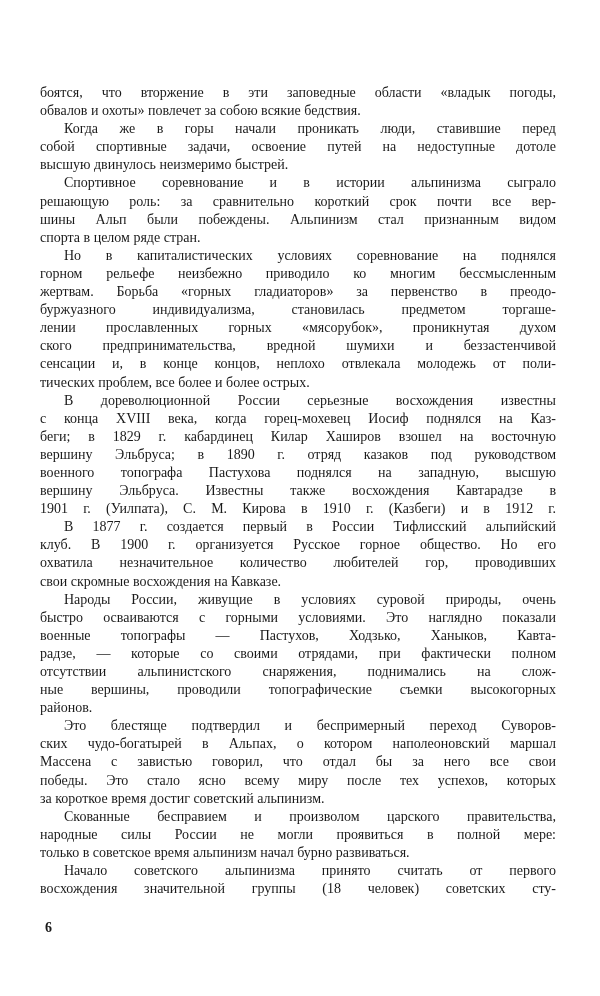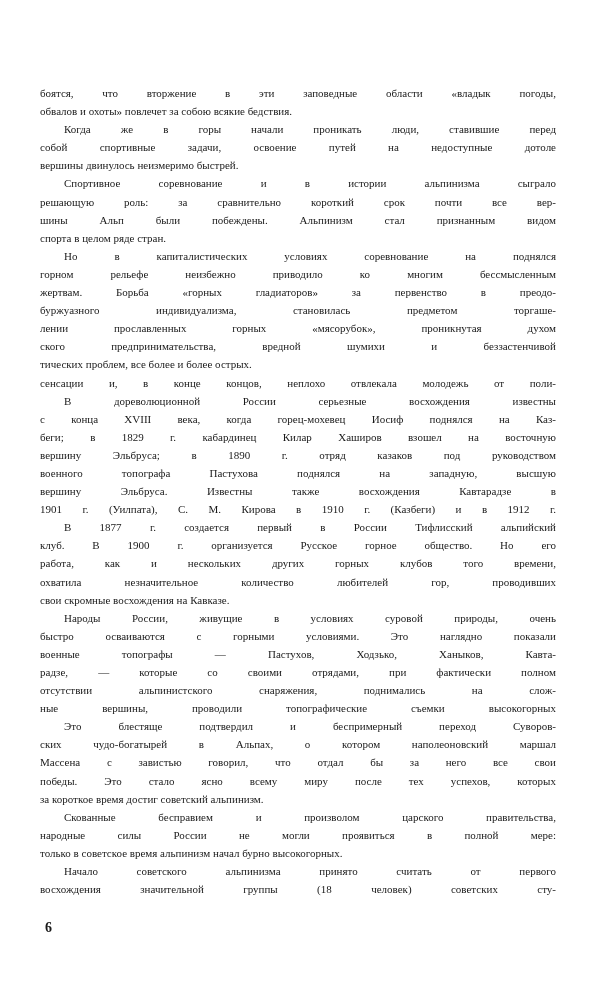--- a/index.html
+++ b/index.html
@@ -12,21 +12,21 @@
       height: 996px;
       position: relative;
       overflow: hidden;
     }
     .page {
       position: absolute;
       left: 40px;
       top: 84px;
       width: 516px;
       font-family: "Liberation Serif", "DejaVu Serif", serif;
-      font-size: 11px;
+      font-size: 14px;
       line-height: 18.1px;
       color: #1a1a1a;
     }
     .para {
       margin: 0;
     }
     .line {
       display: block;
       height: 18.1px;
       white-space: nowrap;
@@ -54,73 +54,73 @@
 <body>
 
 <div class="page" id="page-body">
     <div class="para">
       <span class="line">боятся, что вторжение в эти заповедные области «владык погоды,</span>
       <span class="line last">обвалов и охоты» повлечет за собою всякие бедствия.</span>
     </div>
     <div class="para">
       <span class="line indent">Когда же в горы начали проникать люди, ставившие перед</span>
       <span class="line">собой спортивные задачи, освоение путей на недоступные дотоле</span>
-      <span class="line last">вершины двинулось неизмеримо быстрей.</span>
+      <span class="line last">высшую двинулось неизмеримо быстрей.</span>
     </div>
     <div class="para">
       <span class="line indent">Спортивное соревнование и в истории альпинизма сыграло</span>
       <span class="line">решающую роль: за сравнительно короткий срок почти все вер-</span>
       <span class="line">шины Альп были побеждены. Альпинизм стал признанным видом</span>
       <span class="line last">спорта в целом ряде стран.</span>
     </div>
     <div class="para">
       <span class="line indent">Но в капиталистических условиях соревнование на поднялся</span>
       <span class="line">горном рельефе неизбежно приводило ко многим бессмысленным</span>
       <span class="line">жертвам. Борьба «горных гладиаторов» за первенство в преодо-</span>
       <span class="line">буржуазного индивидуализма, становилась предметом торгаше-</span>
       <span class="line">лении прославленных горных «мясорубок», проникнутая духом</span>
       <span class="line">ского предпринимательства, вредной шумихи и беззастенчивой</span>
+      <span class="line">сенсации и, в конце концов, неплохо отвлекала молодежь от поли-</span>
       <span class="line last">тических проблем, все более и более острых.</span>
-      <span class="line">сенсации и, в конце концов, неплохо отвлекала молодежь от поли-</span>
     </div>
     <div class="para">
       <span class="line indent">В дореволюционной России серьезные восхождения известны</span>
       <span class="line">с конца XVIII века, когда горец-мохевец Иосиф поднялся на Каз-</span>
       <span class="line">беги; в 1829 г. кабардинец Килар Хаширов взошел на восточную</span>
       <span class="line">вершину Эльбруса; в 1890 г. отряд казаков под руководством</span>
       <span class="line">военного топографа Пастухова поднялся на западную, высшую</span>
       <span class="line">вершину Эльбруса. Известны также восхождения Кавтарадзе в</span>
       <span class="line">1901 г. (Уилпата), С. М. Кирова в 1910 г. (Казбеги) и в 1912 г.</span>
     </div>
     <div class="para">
       <span class="line indent">В 1877 г. создается первый в России Тифлисский альпийский</span>
       <span class="line">клуб. В 1900 г. организуется Русское горное общество. Но его</span>
-      <span class="line">работа, как и нескольких других горных клубов того времени,</span>
       <span class="line">охватила незначительное количество любителей гор, проводивших</span>
       <span class="line last">свои скромные восхождения на Кавказе.</span>
     </div>
     <div class="para">
       <span class="line indent">Народы России, живущие в условиях суровой природы, очень</span>
       <span class="line">быстро осваиваются с горными условиями. Это наглядно показали</span>
       <span class="line">военные топографы — Пастухов, Ходзько, Ханыков, Кавта-</span>
       <span class="line">радзе, — которые со своими отрядами, при фактически полном</span>
       <span class="line">отсутствии альпинистского снаряжения, поднимались на слож-</span>
       <span class="line">ные вершины, проводили топографические съемки высокогорных</span>
+      <span class="line last">районов.</span>
     </div>
     <div class="para">
       <span class="line indent">Это блестяще подтвердил и беспримерный переход Суворов-</span>
       <span class="line">ских чудо-богатырей в Альпах, о котором наполеоновский маршал</span>
       <span class="line">Массена с завистью говорил, что отдал бы за него все свои</span>
       <span class="line">победы. Это стало ясно всему миру после тех успехов, которых</span>
       <span class="line last">за короткое время достиг советский альпинизм.</span>
     </div>
     <div class="para">
       <span class="line indent">Скованные бесправием и произволом царского правительства,</span>
       <span class="line">народные силы России не могли проявиться в полной мере:</span>
-      <span class="line last">только в советское время альпинизм начал бурно высокогорных.</span>
+      <span class="line last">только в советское время альпинизм начал бурно развиваться.</span>
     </div>
     <div class="para">
       <span class="line indent">Начало советского альпинизма принято считать от первого</span>
       <span class="line">восхождения значительной группы (18 человек) советских сту-</span>
     </div>
   </div>
 
 <div class="page-number">6</div>
 
 </body></html>

